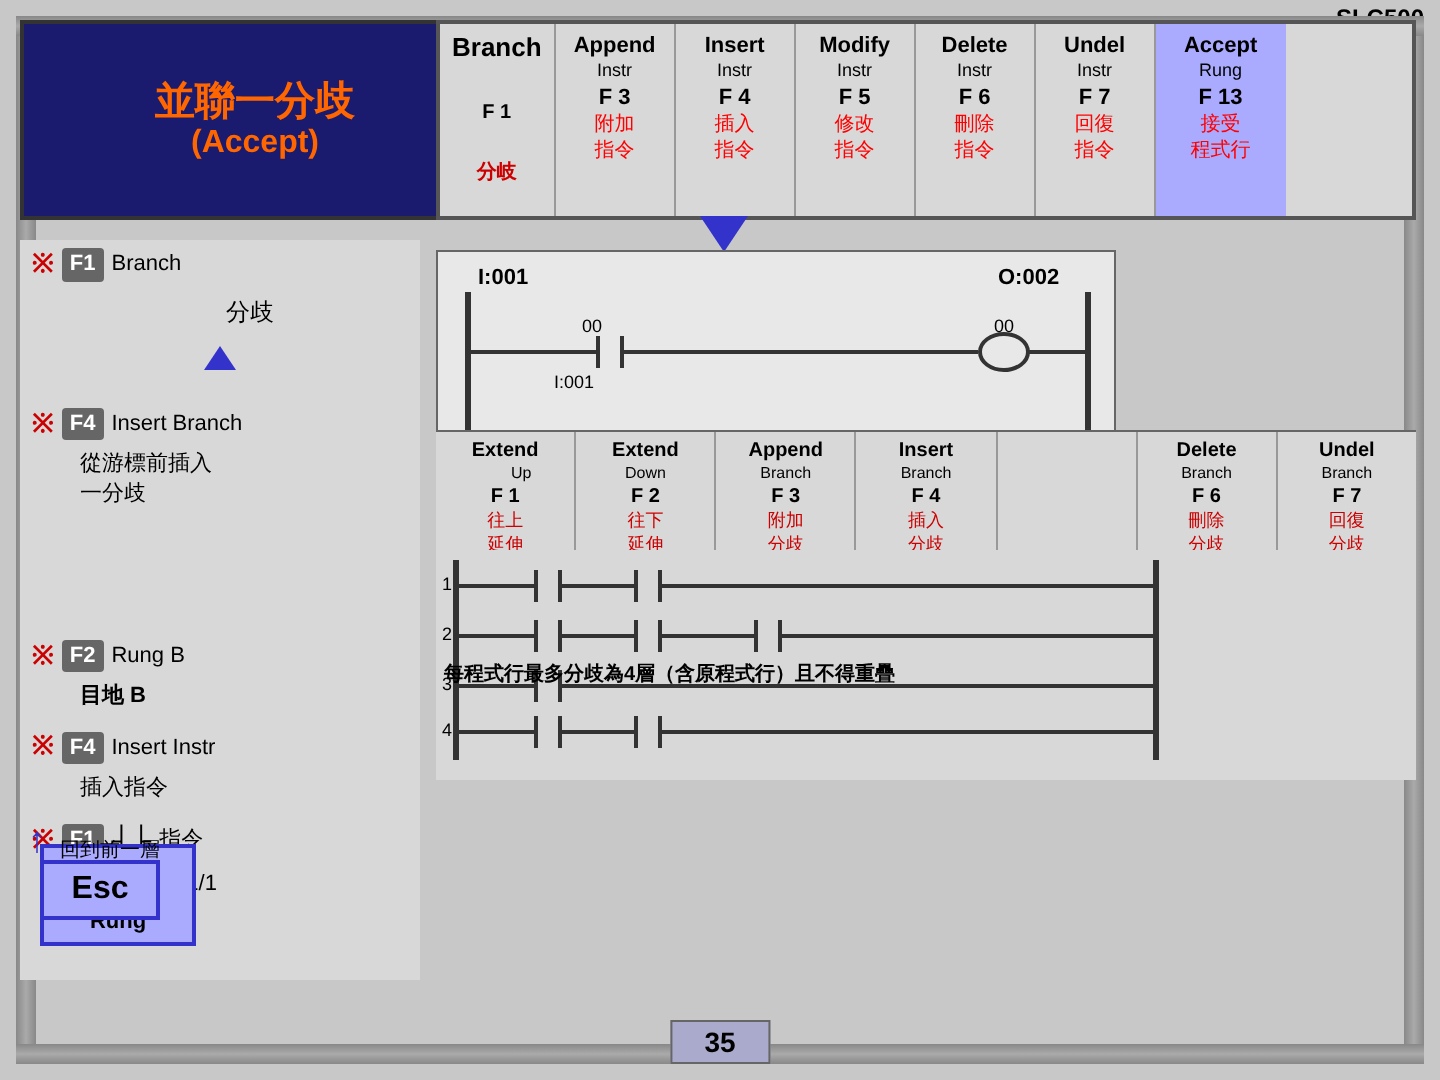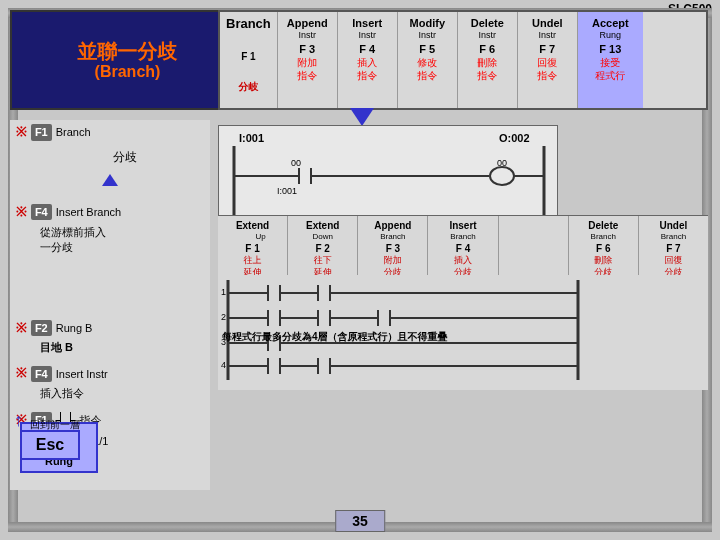--- a/index.html
+++ b/index.html
@@ -272,21 +272,21 @@
 
   <div class="top-bar">SLC500</div>
 
   <div class="side-deco side-deco-left"></div>
   <div class="side-deco side-deco-right"></div>
   <div class="top-deco"></div>
   <div class="bottom-deco"></div>
 
   <div class="left-panel">
     <div class="left-title-zh">並聯一分歧</div>
-    <div class="left-title-en">(Branch)</div>
+    <div class="left-title-en">(Accept)</div>
   </div>
 
   <div class="menu-bar">
     <div class="menu-item branch-item">
       <span>Branch</span>
       <br>
       <span style="font-size:10px; color:#000;">F 1</span>
       <br>
       <span style="font-size:10px; color:#cc0000;">分岐</span>
     </div>

